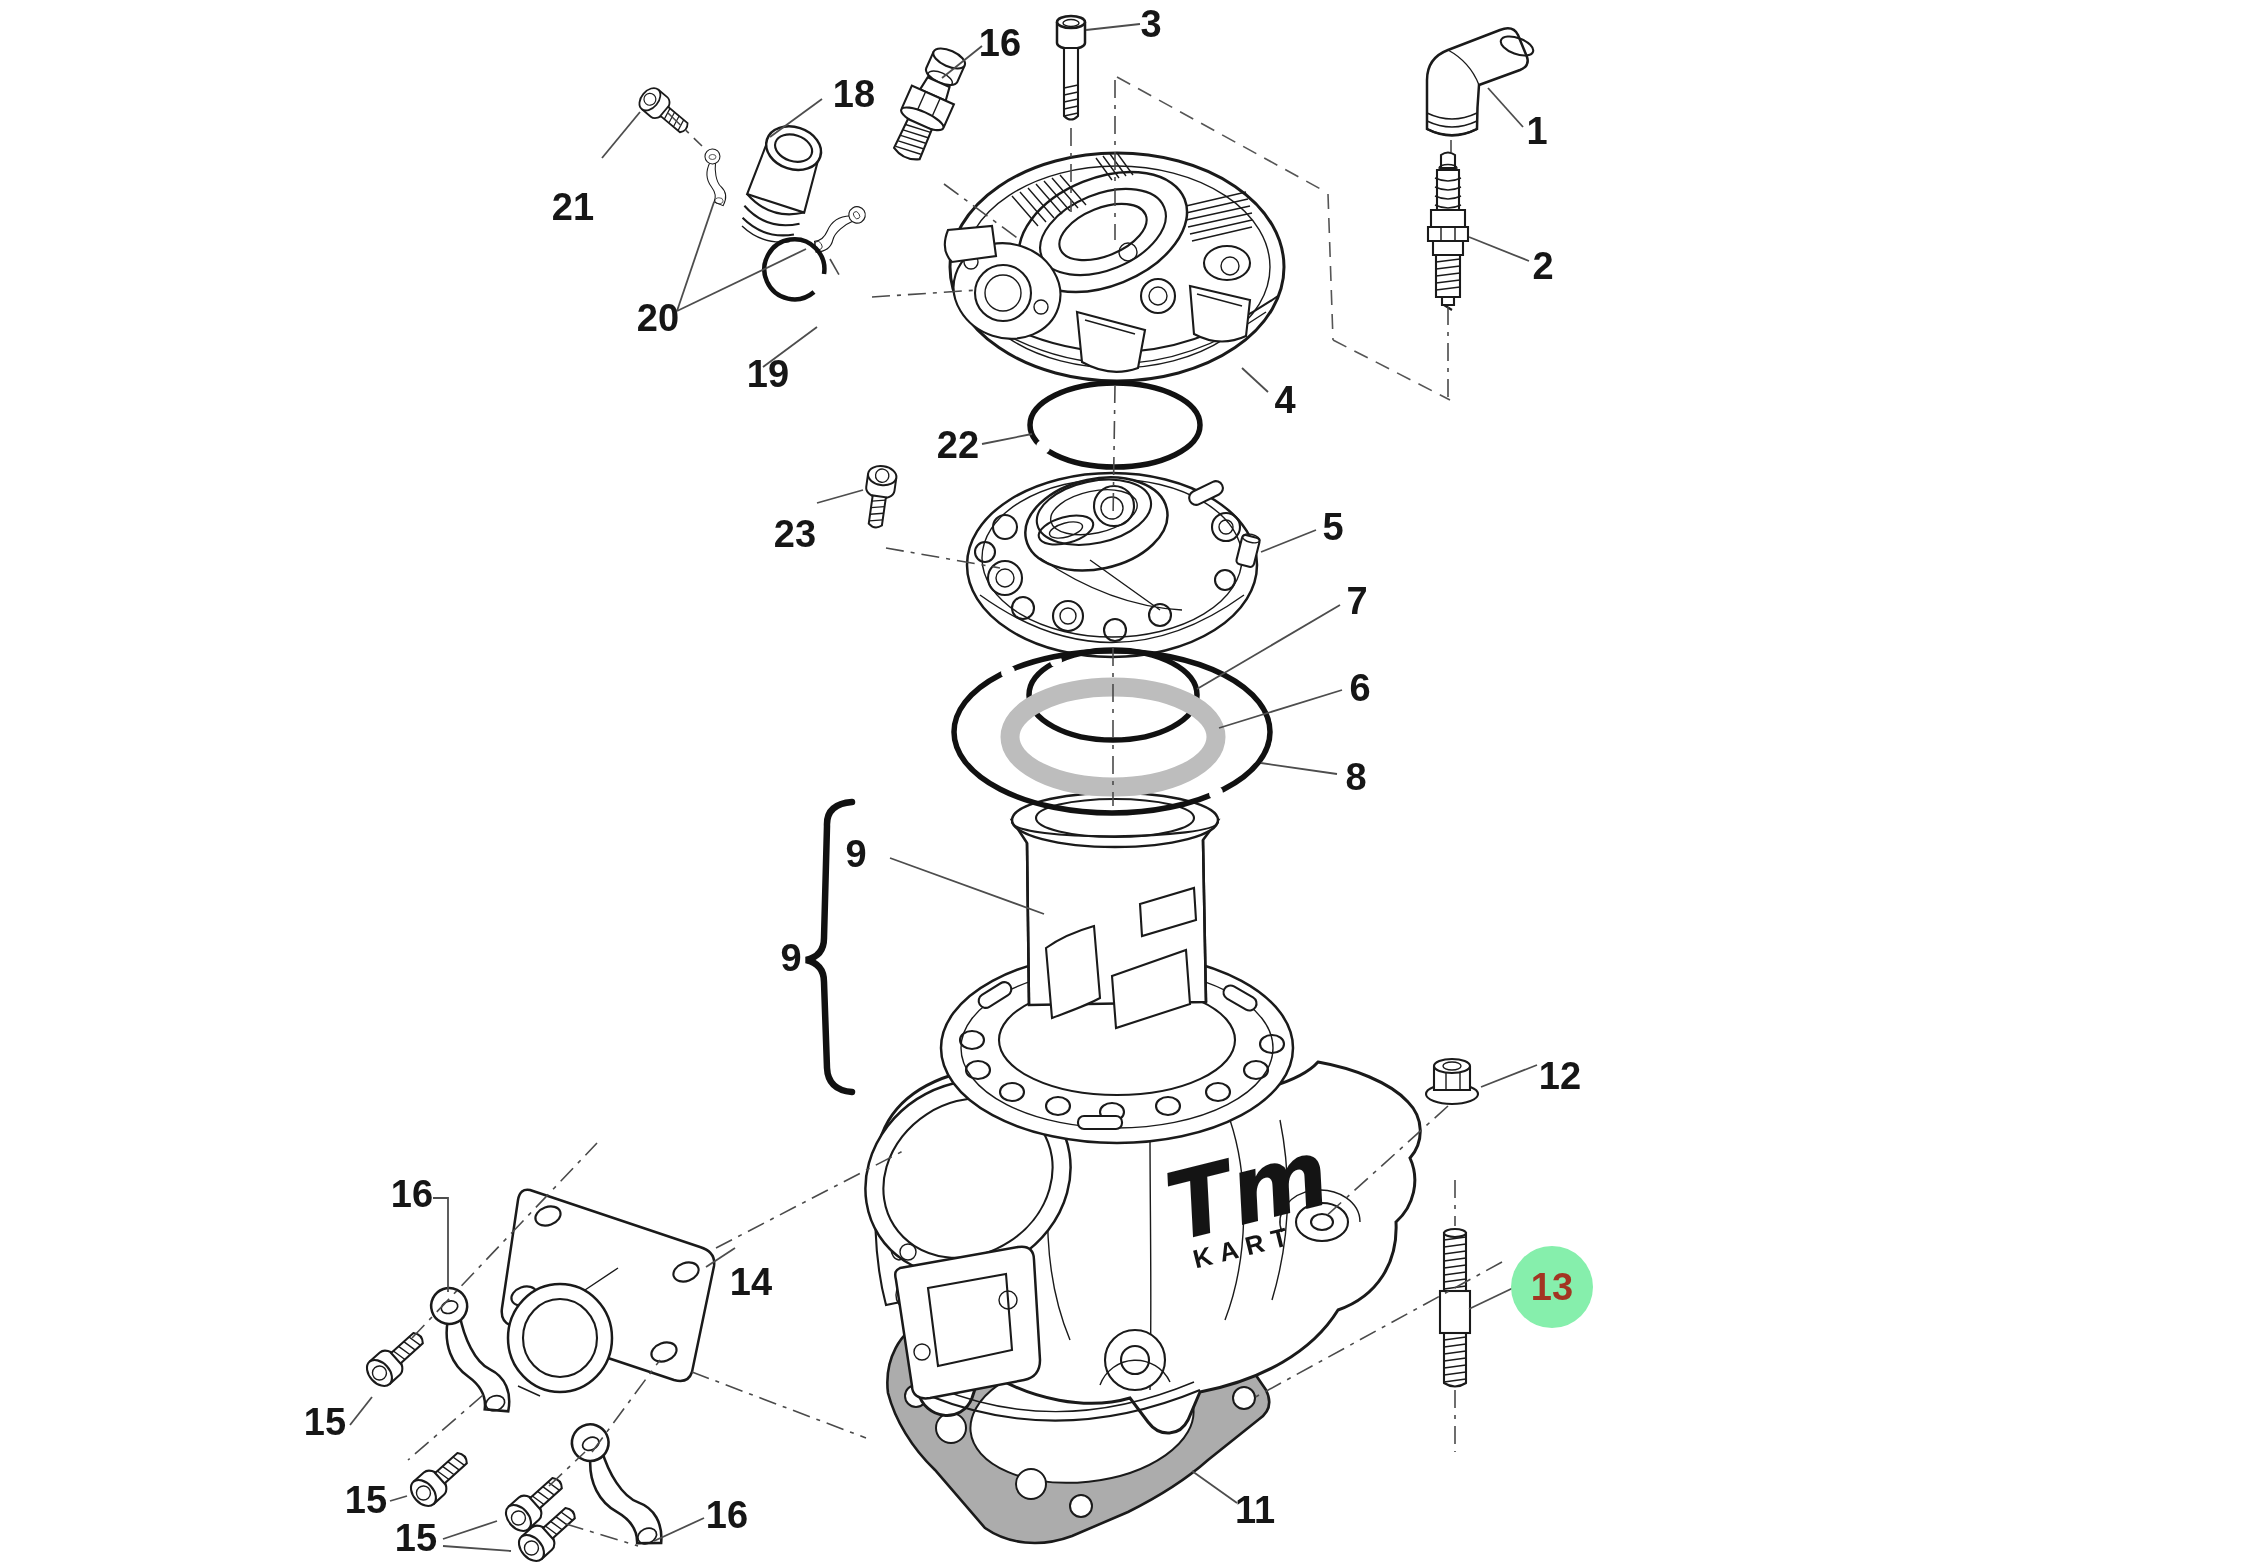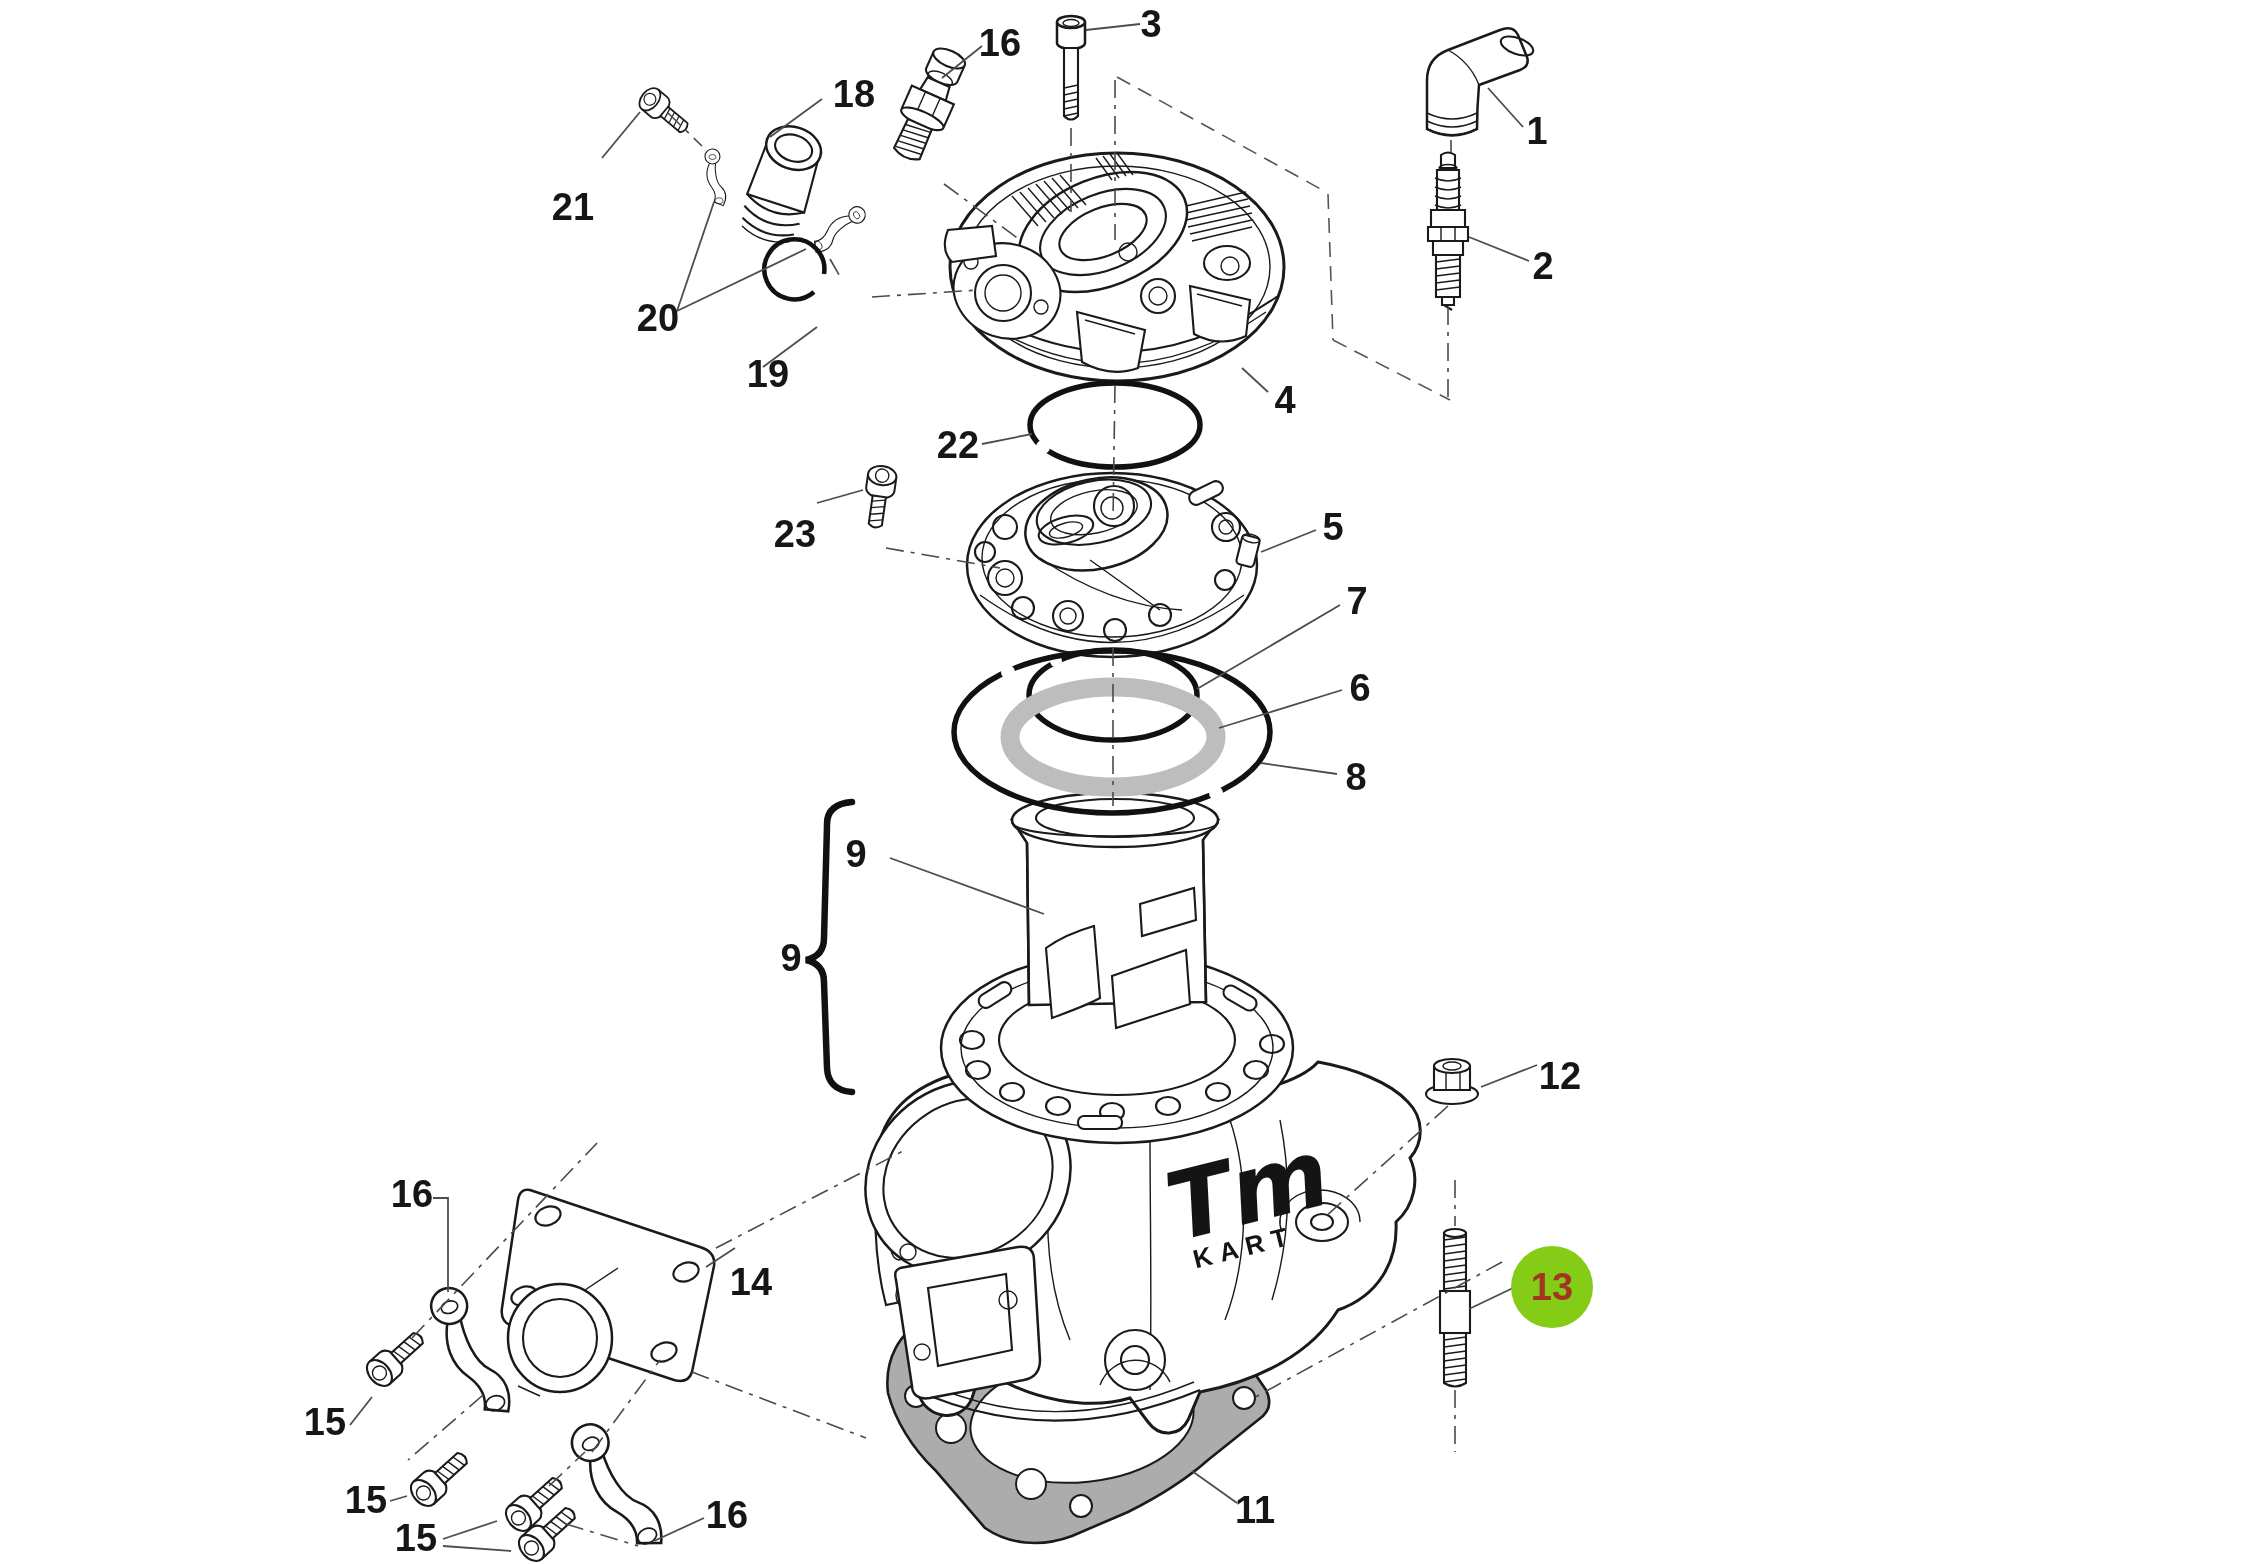--- a/index.html
+++ b/index.html
@@ -391,21 +391,21 @@
       <div class="callout" style="left: 1151px; top: 24px;">3</div>
       <div class="callout" style="left: 1285px; top: 400px;">4</div>
       <div class="callout" style="left: 1333px; top: 527px;">5</div>
       <div class="callout" style="left: 1360px; top: 688px;">6</div>
       <div class="callout" style="left: 1357px; top: 601px;">7</div>
       <div class="callout" style="left: 1356px; top: 777px;">8</div>
       <div class="callout" style="left: 791px; top: 958px;">9</div>
       <div class="callout" style="left: 856px; top: 854px;">9</div>
       <div class="callout" style="left: 1255px; top: 1510px;">11</div>
       <div class="callout" style="left: 1560px; top: 1061px; margin-top: 15px;">12</div>
-      <div class="callout hl" style="left: 1552px; top: 1287px; background: #84cc16; color: rgb(163, 53, 34);">13</div>
+      <div class="callout hl" style="left: 1552px; top: 1287px; background: #86efac; color: rgb(163, 53, 34);">13</div>
       <div class="callout" style="left: 751px; top: 1282px;">14</div>
       <div class="callout" style="left: 325px; top: 1422px;">15</div>
       <div class="callout" style="left: 366px; top: 1500px;">15</div>
       <div class="callout" style="left: 416px; top: 1538px;">15</div>
       <div class="callout" style="left: 412px; top: 1194px;">16</div>
       <div class="callout" style="left: 727px; top: 1515px;">16</div>
       <div class="callout" style="left: 1000px; top: 43px;">16</div>
       <div class="callout" style="left: 845px; top: 94px; margin-left: 9px;">18</div>
       <div class="callout" style="left: 748px; top: 374px; margin-left: 20px;">19</div>
       <div class="callout" style="left: 658px; top: 318px;">20</div>

